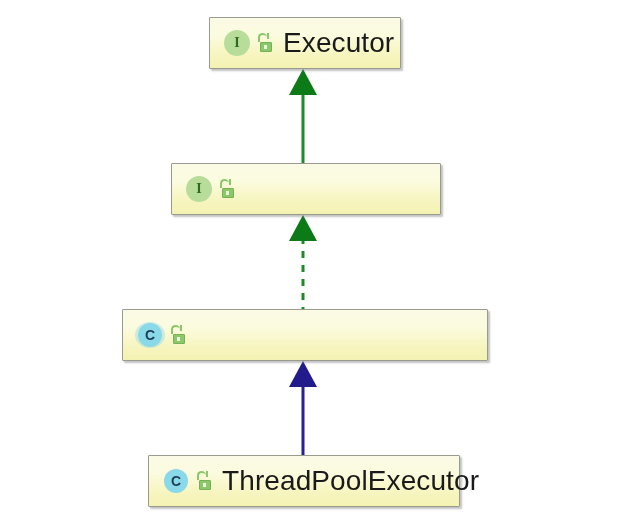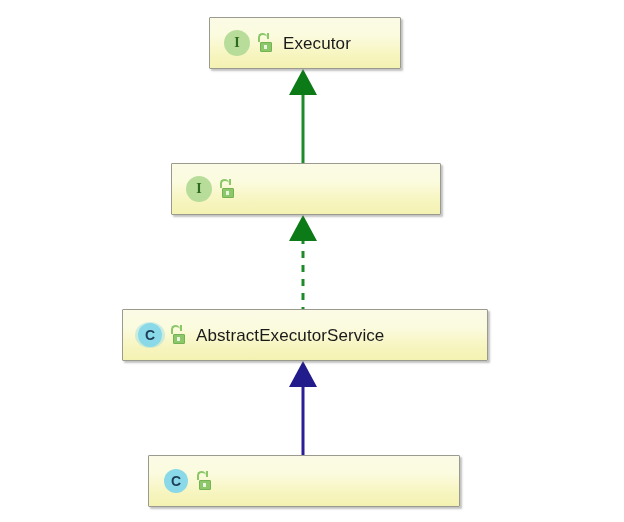--- a/index.html
+++ b/index.html
@@ -28,21 +28,21 @@
     align-items: center;
     border: 1px solid #9a9a8e;
     background: linear-gradient(to bottom, #fbfbe6 0%, #fbfbdf 35%, #f7f5c0 72%, #f4f2b2 100%);
     box-shadow: 2px 2px 2px rgba(120,120,120,0.45);
     padding: 0 12px 0 12px;
     border-radius: 1px;
     z-index: 5;
   }
   .uml-label {
     font-family: "Liberation Sans", sans-serif;
-    font-size: 17px;
+    font-size: 28px;
     color: #1a1a1a;
     letter-spacing: 0.1px;
     white-space: nowrap;
     line-height: 1;
   }
 
   
   .icon-stack {
     position: relative;
     display: inline-flex;
@@ -240,29 +240,29 @@
       <span class="abstract-halo"></span>
       <span class="disc disc-class">
         <span class="glyph">C</span>
       </span>
     </span>
     <span class="lock-icon">
       <span class="lock-shackle"></span>
       <span class="lock-body"></span>
       <span class="lock-keyhole"></span>
     </span>
-    <span class="uml-label">AbstractExecutorService</span>
   </div>
 
   <div class="uml-node" style="left:148px; top:455px; width:312px; height:52px;">
     <span class="icon-stack">
       <span class="disc disc-class">
         <span class="glyph">C</span>
       </span>
     </span>
     <span class="lock-icon">
       <span class="lock-shackle"></span>
       <span class="lock-body"></span>
       <span class="lock-keyhole"></span>
     </span>
+    <span class="uml-label">ThreadPoolExecutor</span>
   </div>
 
 </div>
 
 </body></html>

